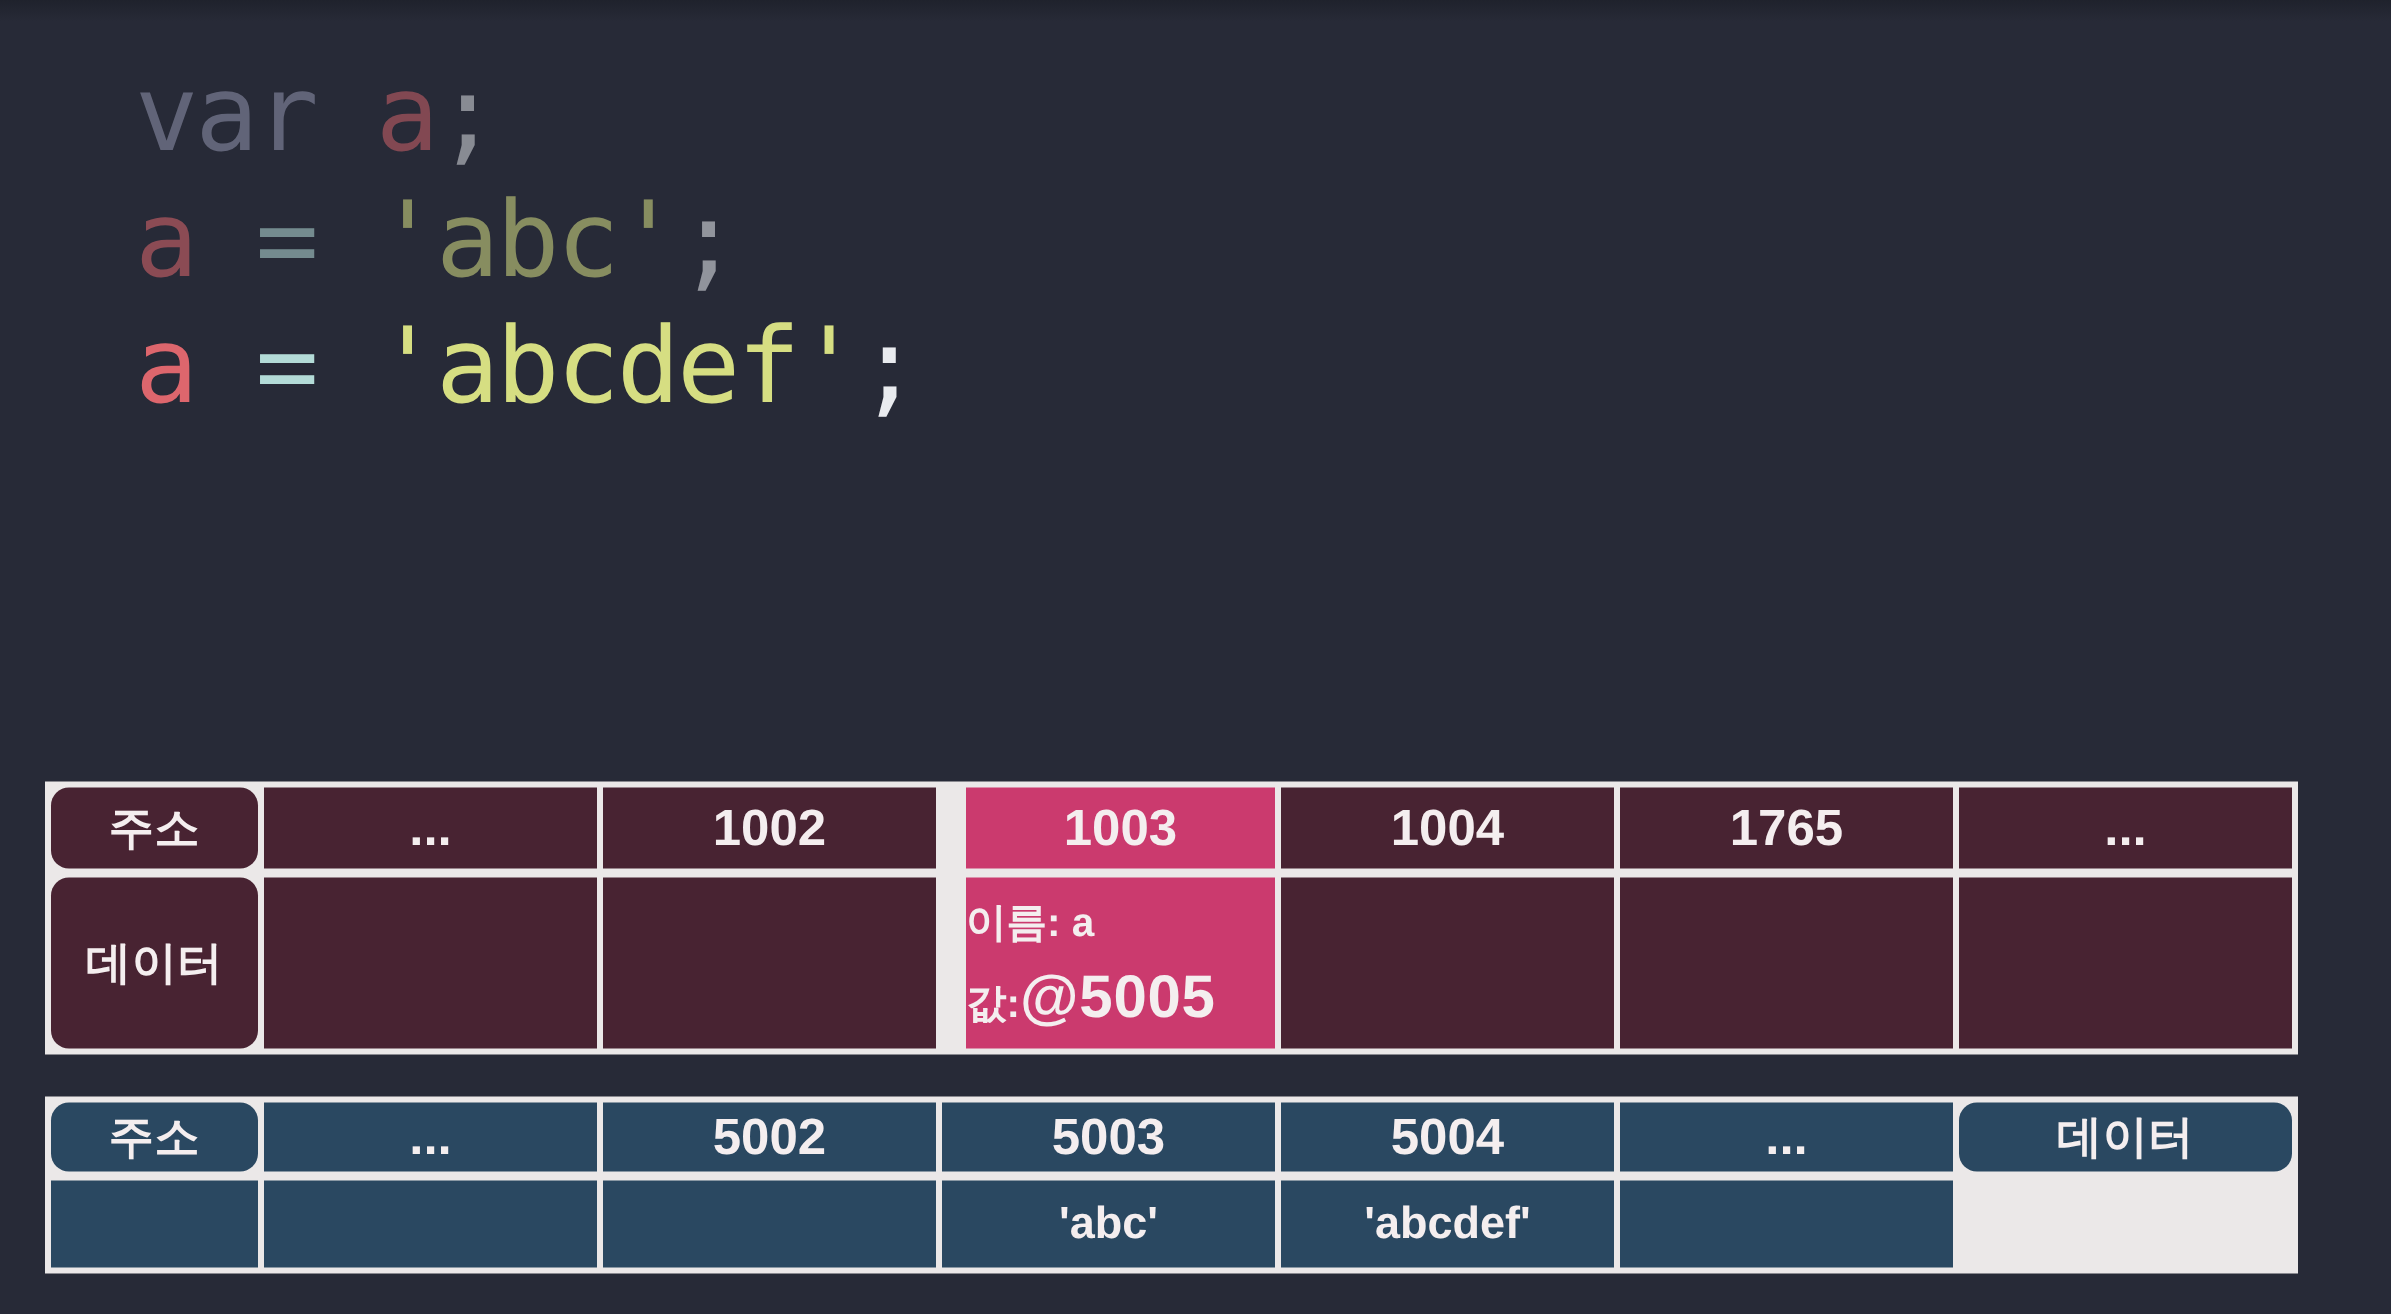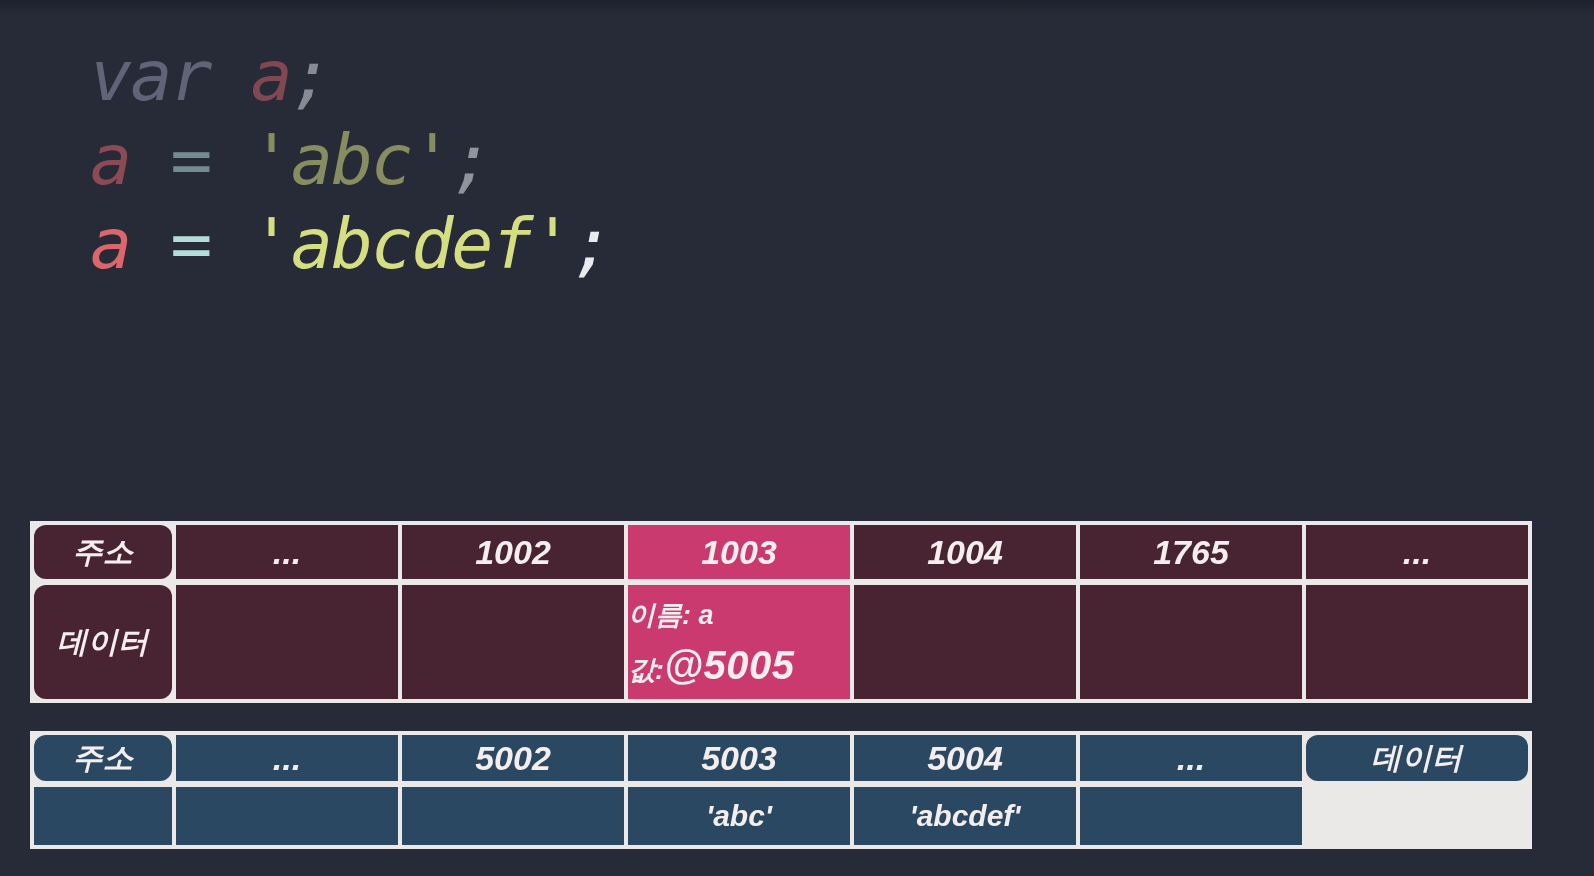--- a/index.html
+++ b/index.html
@@ -6,21 +6,20 @@
     margin: 0; padding: 0;
     width: 1594px; height: 876px;
     overflow: hidden;
     background: #272a37;
     font-family: "Liberation Sans", sans-serif;
   }
   .slide {
     position: relative;
     width: 1594px; height: 684px;
     background: linear-gradient(180deg, #1f222c 0px, #272a37 14px, #272a37 100%);
-    font-style: italic;
   }
 
   
   .code {
     position: absolute;
     left: 90px; top: 34px;
     margin: 0;
     font-family: "DejaVu Sans Mono", monospace;
     font-size: 70px;
     letter-spacing: -2px;
@@ -54,21 +53,21 @@
 
   .cell {
     display: flex;
     align-items: center;
     justify-content: center;
     color: #f4eeef;
     overflow: hidden;
   }
   .t-red  .head-col { background: #a8252e; }
   .t-red  .cell     { background: #482332; }
-  .t-red  .hl       { background: #cb3a6e; }
+  .t-red  .hl       { background: #cb3a6e; margin-left: 16px; }
   .t-blue .head-col { background: #3d84b8; }
   .t-blue .cell     { background: #2a4861; }
 
   .row-label { font-size: 30px; font-weight: 700; letter-spacing: 0.5px; border-radius: 12px; }
   .addr      { font-size: 34px; font-weight: 600; }
   .datum     { font-size: 30px; font-weight: 600; }
 
   .var-cell {
     flex-direction: column;
     align-items: flex-start;

